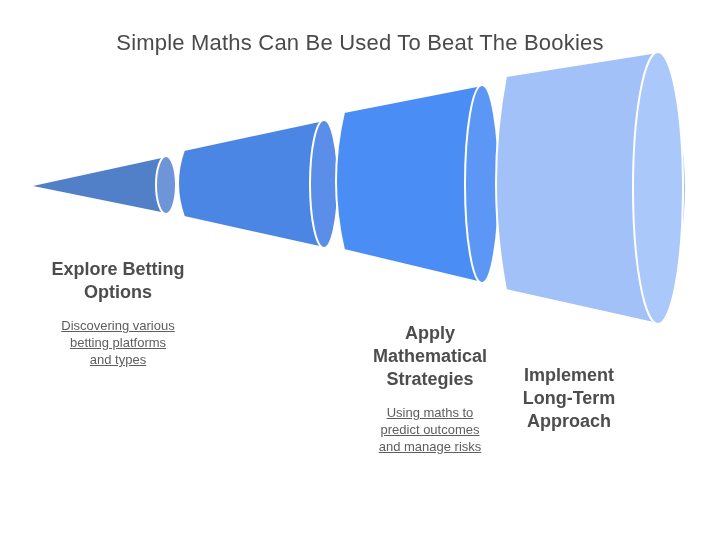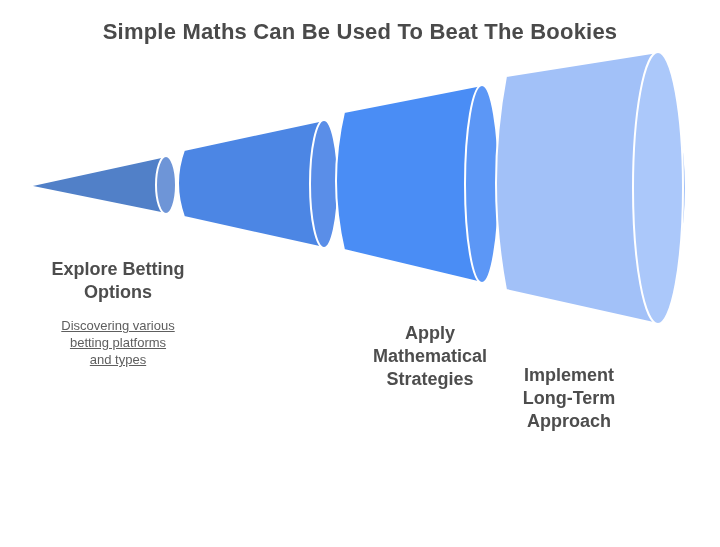--- a/index.html
+++ b/index.html
@@ -10,26 +10,26 @@
   }
   .canvas {
     position: relative;
     width: 720px;
     height: 547px;
     background: #ffffff;
     overflow: hidden;
   }
   .diagram-title {
     position: absolute;
-    top: 19px;
+    top: 30px;
     left: 0;
     right: 0;
     text-align: center;
     font-size: 22px;
-    font-weight: 700;
+    font-weight: 400;
     color: #4a4a4a;
     letter-spacing: 0.2px;
   }
   .funnel-svg {
     position: absolute;
     top: 0;
     left: 0;
   }
   .funnel-svg path,
   .funnel-svg ellipse {
@@ -100,20 +100,23 @@
     <div class="stage-desc">Discovering various
 betting platforms
 and types</div>
   </div>
 
 
   <div class="stage-label stage-label-3">
     <div class="stage-heading">Apply
 Mathematical
 Strategies</div>
+    <div class="stage-desc">Using maths to
+predict outcomes
+and manage risks</div>
   </div>
 
   <div class="stage-label stage-label-4">
     <div class="stage-heading">Implement
 Long-Term
 Approach</div>
   </div>
 
 </div>
 

